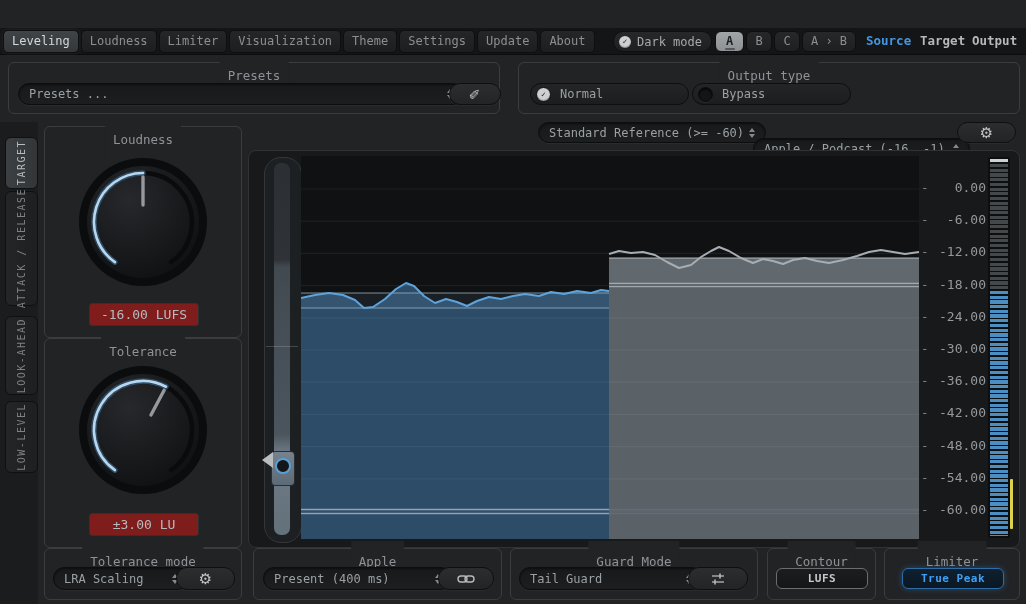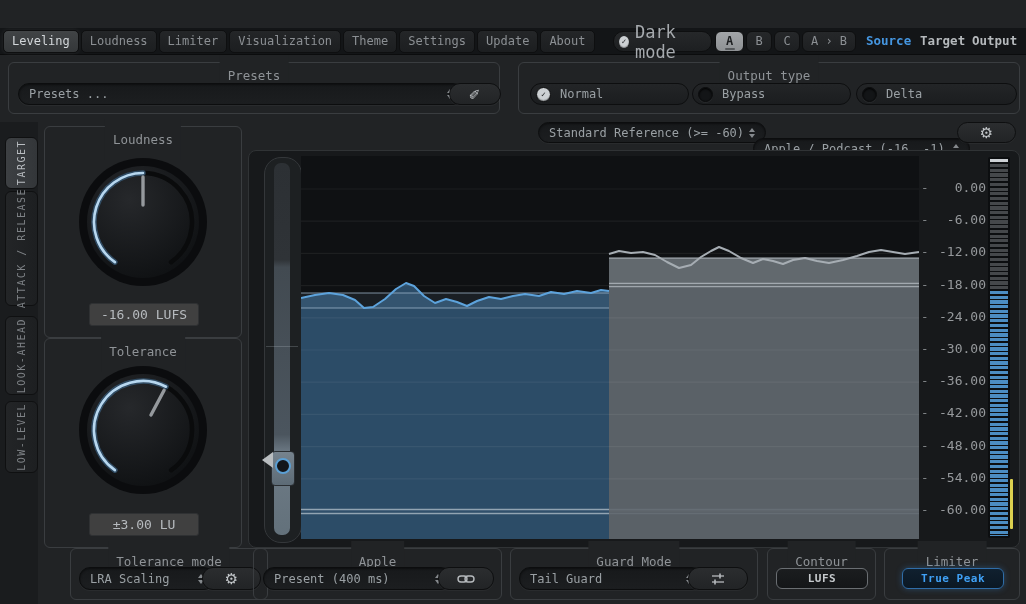--- a/index.html
+++ b/index.html
@@ -13,21 +13,21 @@
   .close-x{right:7px;top:5px;font-size:14px;color:#d23c3c;cursor:default;font-weight:bold;}
   .menustrip{left:0;top:28px;width:1026px;height:26px;background:#131517;border-bottom:1px solid #0b0c0d;}
   .tabs{left:3px;top:30px;display:flex;gap:2px;}
   .tab{padding:2px 8px;height:17px;line-height:17px;font-size:12px;color:#8b8f93;border-radius:5px;
        background:linear-gradient(#242628,#1c1e20);border:1px solid #0e0f10;white-space:nowrap;}
   .tab.active{background:linear-gradient(#414446,#343739);color:#d3d7da;box-shadow:0 0 5px rgba(255,255,255,.08);}
   .darkpill{left:613px;top:31px;width:92px;height:19px;border-radius:10px;display:flex;align-items:center;gap:6px;
        background:linear-gradient(#26282a,#1d1f21);border:1px solid #0e0f10;padding-left:5px;}
   .check-led{width:12px;height:12px;border-radius:50%;background:#cdd1d4;color:#1d1f21;font-size:8px;line-height:12px;
        text-align:center;box-shadow:inset 0 -1px 1px rgba(0,0,0,.35);}
-  .darkpill span.lbl{font-size:17px;color:#a6aaae;}
+  .darkpill span.lbl{font-size:12px;color:#a6aaae;}
   .ab-btn{top:31px;height:19px;border-radius:6px;font-size:12px;text-align:center;line-height:19px;color:#8b8f93;
        background:linear-gradient(#26282a,#1d1f21);border:1px solid #0e0f10;position:absolute;}
   .ab-btn.active{background:linear-gradient(#a2a5a8,#8e9194);color:#1d1f21;font-weight:bold;}
   .ab-btn.active::after{content:"";position:absolute;bottom:1px;left:50%;transform:translateX(-50%);
        width:10px;height:2px;background:#55585b;border-radius:1px;}
   .viewlink{top:33px;font-size:12.5px;font-weight:bold;color:#b5b9bc;}
   .viewlink.active{color:#4596e0;}
 
   
   .group{border:1px solid #3a3d40;border-radius:6px;}
@@ -41,21 +41,21 @@
   .spin{margin-left:auto;display:flex;flex-direction:column;align-items:center;gap:2px;padding-left:6px;}
   .spin .u{width:0;height:0;border-left:3px solid transparent;border-right:3px solid transparent;border-bottom:4px solid #85898d;}
   .spin .d{width:0;height:0;border-left:3px solid transparent;border-right:3px solid transparent;border-top:4px solid #85898d;}
   .btn{background:linear-gradient(#2b2d2f,#222426);border:1px solid #0e0f10;border-radius:11px;display:flex;
        align-items:center;justify-content:center;color:#b6babd;box-shadow:0 1px 0 rgba(255,255,255,.04);}
   .radio{background:linear-gradient(#232527,#1b1d1f);border:1px solid #0d0e0f;border-radius:11px;display:flex;
        align-items:center;gap:9px;padding-left:5px;color:#9aa0a4;font-size:12px;}
   .radio .led{width:13px;height:13px;border-radius:50%;background:#131517;border:1px solid #0a0b0c;
        box-shadow:inset 0 1px 2px #000,0 1px 0 rgba(255,255,255,.05);}
   .radio.checked .led{background:#cdd1d4;color:#1d1f21;font-size:8px;line-height:13px;text-align:center;box-shadow:inset 0 -1px 1px rgba(0,0,0,.3);}
-  .readout{background:#404040;border:1px solid #2f3133;border-radius:3px;color:#b6babe;font-size:13px;
+  .readout{background:#7f1d1d;border:1px solid #2f3133;border-radius:3px;color:#b6babe;font-size:13px;
        display:flex;align-items:center;justify-content:center;}
 
   
   .rail{left:0;top:122px;width:38px;height:482px;background:#1a1c1e;}
   .vtab{left:5px;width:31px;background:linear-gradient(90deg,#232527,#1d1f21);border:1px solid #0f1011;border-radius:6px;
        display:flex;align-items:center;justify-content:center;}
   .vtab span{writing-mode:vertical-rl;transform:rotate(180deg);font-size:10px;letter-spacing:1.5px;color:#7e8286;white-space:nowrap;}
   .vtab.active{background:linear-gradient(90deg,#3d4043,#333639);}
   .vtab.active span{color:#b9bdc1;}
 
@@ -129,24 +129,20 @@
 
   <div class="abs group" style="left:518px;top:62px;width:500px;height:50px;">
     <span class="legend">Output type</span>
     <div class="abs radio checked" style="left:11px;top:20px;width:152px;height:20px;">
       <span class="led">✓</span>
       <span>Normal</span>
     </div>
     <div class="abs radio" style="left:173px;top:20px;width:152px;height:20px;">
       <span class="led"></span>
       <span>Bypass</span>
-    </div>
-    <div class="abs radio" style="left:337px;top:20px;width:154px;height:20px;">
-      <span class="led"></span>
-      <span>Delta</span>
     </div>
   </div>
 
   <div class="abs rail"></div>
   <div class="abs vtab active" style="top:137px;height:50px;">
     <span>TARGET</span>
     </div>
   <div class="abs vtab" style="top:191px;height:113px;">
     <span>ATTACK / RELEASE</span>
     </div>
@@ -271,21 +267,21 @@
       <span class="abs scale-tick" style="left: 672px; top: 254.4px;">-</span>
       <span class="abs scale-lbl" style="left: 677px; top: 254.4px;">-42.00</span>
       <span class="abs scale-tick" style="left: 672px; top: 286.6px;">-</span>
       <span class="abs scale-lbl" style="left: 677px; top: 286.6px;">-48.00</span>
       <span class="abs scale-tick" style="left: 672px; top: 318.8px;">-</span>
       <span class="abs scale-lbl" style="left: 677px; top: 318.8px;">-54.00</span>
       <span class="abs scale-tick" style="left: 672px; top: 351px;">-</span>
       <span class="abs scale-lbl" style="left: 677px; top: 351px;">-60.00</span>
     </div>
 
-  <div class="abs group" style="left:44px;top:548px;width:196px;height:50px;margin-left:26px;">
+  <div class="abs group" style="left:44px;top:548px;width:196px;height:50px;">
     <span class="legend">Tolerance mode</span>
     <div class="abs dd" style="left:8px;top:18px;width:114px;height:21px;">
       <span class="txt">LRA Scaling</span>
       <span class="spin">
           <span class="u"></span>
           <span class="d"></span>
         </span>
     </div>
     <div class="abs btn" style="left:131px;top:18px;width:57px;height:21px;">
       <span class="icon-gear">⚙</span>

